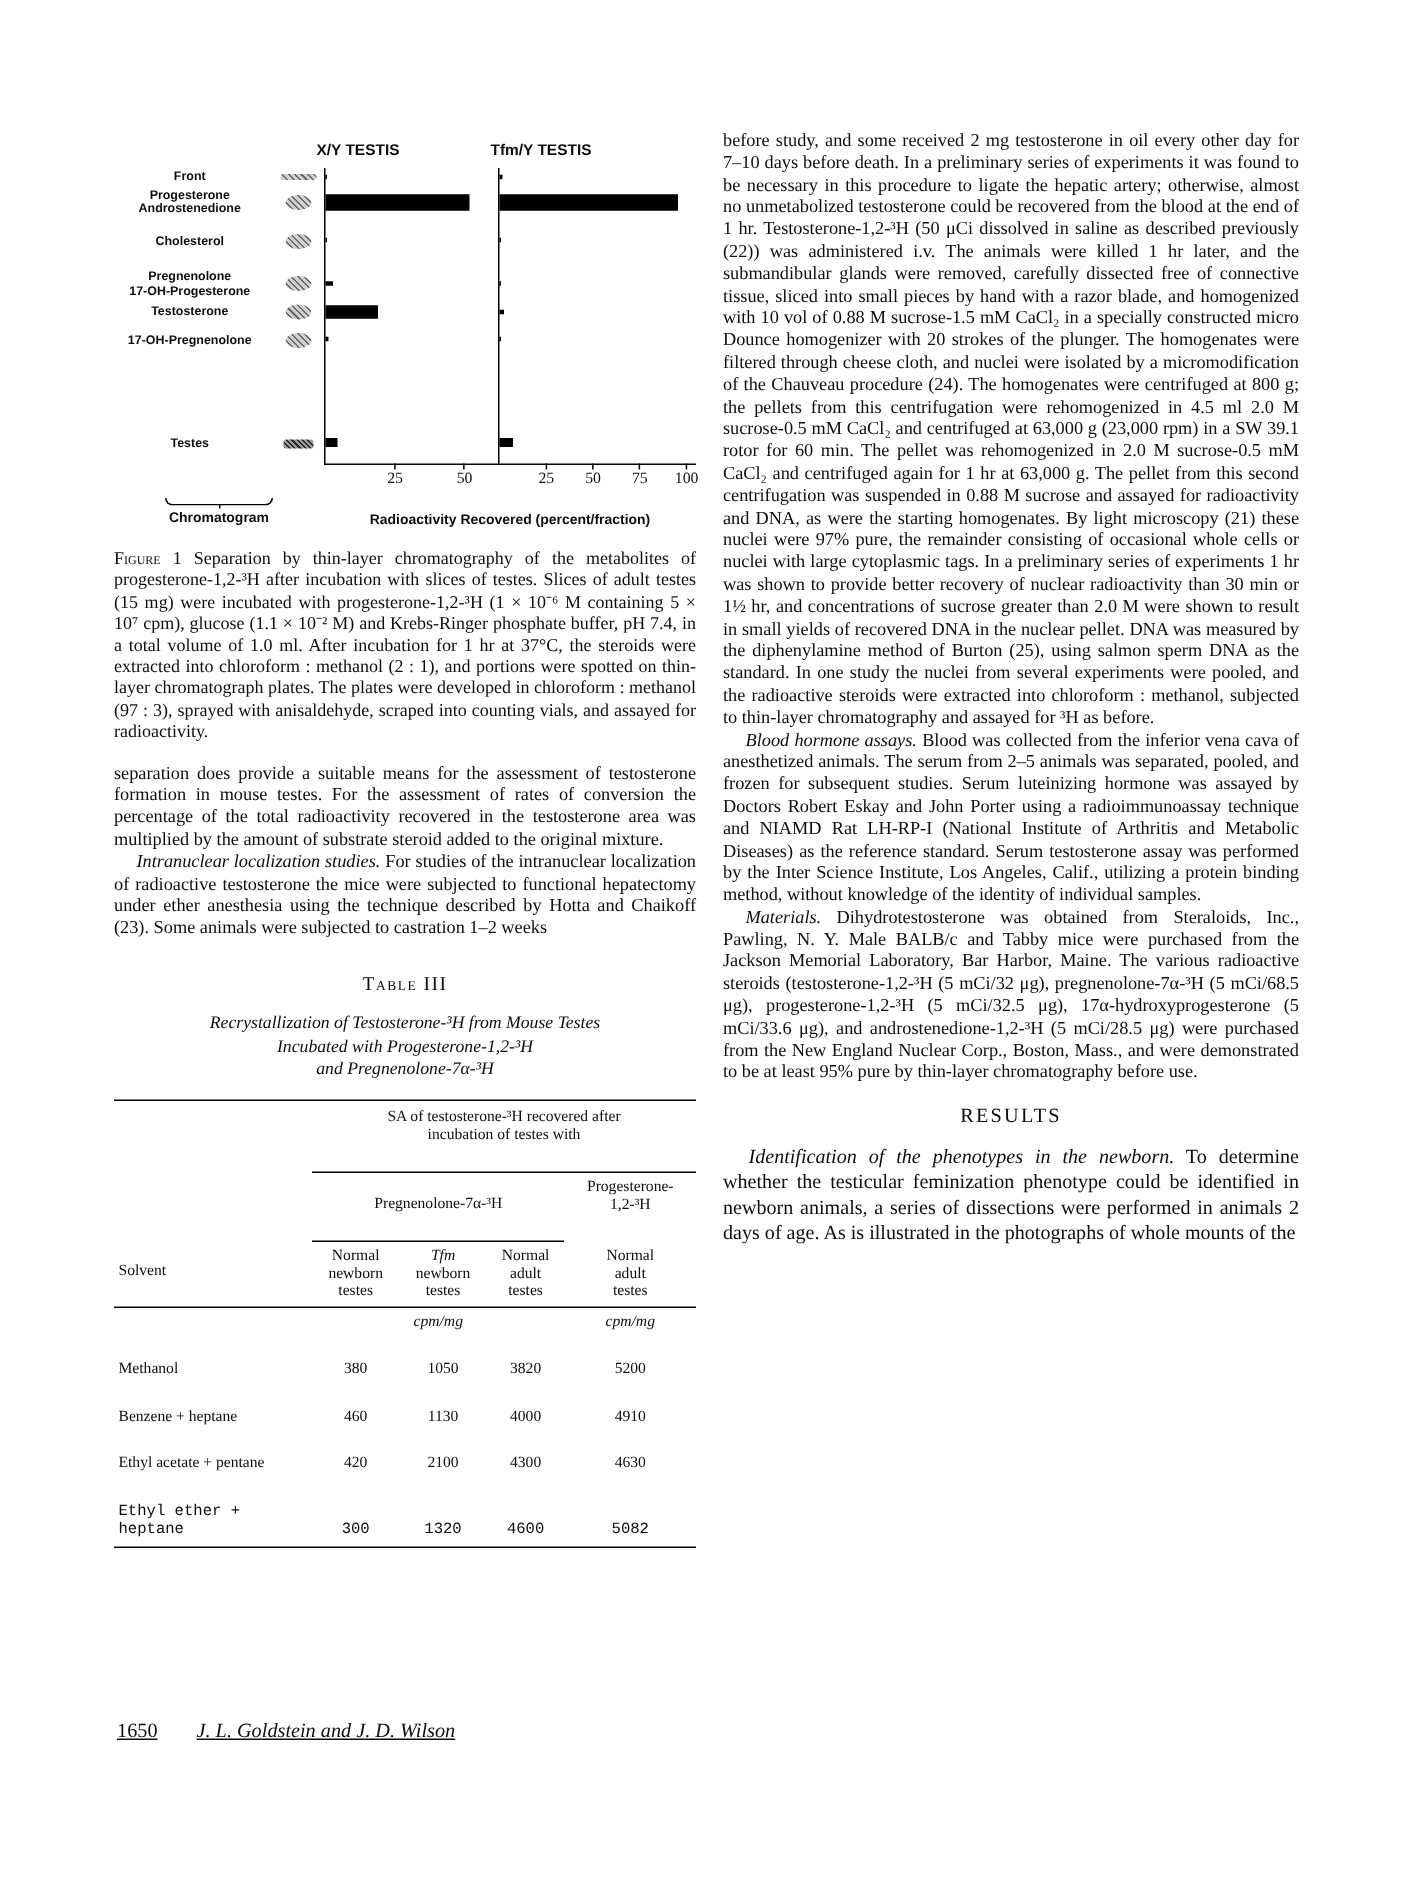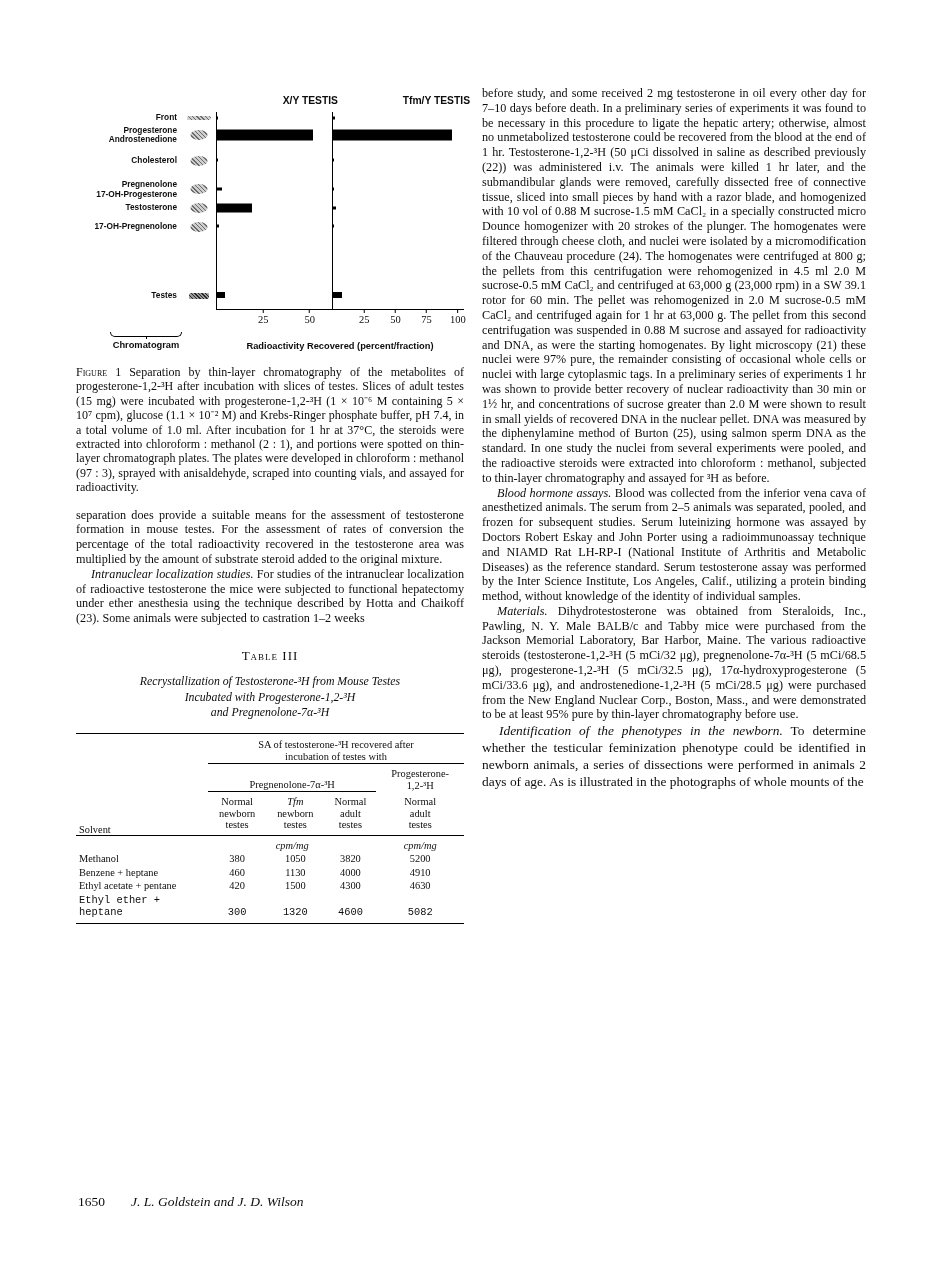--- a/index.html
+++ b/index.html
@@ -16,32 +16,32 @@
   .results-para { font-size:13.4px; line-height:17px; text-align:justify; text-indent:17px; }
   .results-head { text-align:center; font-size:13.5px; letter-spacing:1.5px; margin:14px 0 10px 0; }
   .mt { margin-top:13px; }
 
   
   .figure-block { margin-top:8px; }
   .chart { font-family:"Liberation Sans", sans-serif; position:relative; padding-top:18px; }
   .chart-main { display:flex; height:198px; }
   .row-labels { position:relative; width:106px; }
   .row-label { position:absolute; right:0; transform:translateY(-50%); width:100%;
-               text-align:right; font-size:8.3px; font-weight:bold; line-height:9.5px;
+               text-align:center; font-size:8.3px; font-weight:bold; line-height:9.5px;
                white-space:pre-line; padding-right:5px; }
   .chrom-strip { position:relative; width:34px; }
   .spot { position:absolute; left:50%; transform:translate(-50%,-50%); width:17px; height:10px;
           border-radius:50%; background:repeating-linear-gradient(45deg,#6a6a6a 0 1px,#cfcfcf 1px 3px); }
   .spot-front { width:24px; height:4px; border-radius:2px; }
   .spot-origin { width:20px; height:6px; border-radius:2px;
           background:repeating-linear-gradient(45deg,#2a2a2a 0 1px,#9a9a9a 1px 2.5px); }
   .panel { position:relative; border-left:1.5px solid #000; border-bottom:1.5px solid #000; }
   .panel-1 { width:116px; }
   .panel-2 { width:132px; }
-  .panel-title { position:absolute; top:-17px; left:-6px; right:-6px; text-align:right;
+  .panel-title { position:absolute; top:-17px; left:-6px; right:-6px; text-align:left;
                  font-weight:bold; font-size:10.3px; white-space:nowrap; }
   .bar { position:absolute; left:0; background:#000; transform:translateY(-50%); }
   .tick { position:absolute; top:100%; transform:translateX(-50%); text-align:center; }
   .tickmark { width:1px; height:4px; background:#000; margin:0 auto; }
   .ticklabel { font-family:"Liberation Serif", serif; font-size:10.5px; margin-top:1px; }
   .chart-bottom { display:flex; margin-top:22px; }
   .chrom-caption { width:140px; text-align:center; }
   .brace { width:72px; height:5px; margin:0 auto; border:1px solid #000; border-top:none;
            border-radius:0 0 5px 5px; position:relative; }
   .brace::after { content:''; position:absolute; left:50%; top:100%; width:1px; height:3px; background:#000; }
@@ -52,36 +52,36 @@
   .sc { font-variant:small-caps; }
   .fig-caption .sc { margin-right:8px; }
 
   
   .table-block { margin-top:22px; }
   .table-label { text-align:center; font-variant:small-caps; font-size:13px; letter-spacing:1px; }
   .table-caption { text-align:center; font-style:italic; font-size:11.8px; line-height:15.5px;
                    white-space:pre-line; margin-top:10px; }
   table.rc-table { width:100%; border-collapse:collapse; margin-top:12px; font-size:10.4px;
                    border-top:1px solid #000; }
-  .rc-table td { padding:0 3px; vertical-align:bottom; }
+  .rc-table td { padding:18px 3px; vertical-align:bottom; }
   .rc-table .span-head { text-align:center; white-space:pre-line; line-height:12px; padding-top:5px; }
   .rc-table .bb { border-bottom:1px solid #000; }
   .rc-table .group-head { text-align:center; white-space:pre-line; line-height:12px; padding-top:4px; }
   .rc-table .solvent-head { vertical-align:bottom; text-align:left; width:132px; }
   .rc-table .colheads td { text-align:center; white-space:pre-line; line-height:11.5px;
                            border-bottom:1px solid #000; padding-bottom:4px; padding-top:4px; }
   .rc-table td[rowspan] { border-bottom:1px solid #000; }
   .rc-table .units td { text-align:center; font-style:italic; padding-top:4px; }
   .rc-table .datarow td { text-align:center; padding-top:2.5px; }
   .rc-table .datarow td:first-child { text-align:left; }
   .rc-table .lastrow td { border-bottom:1px solid #000; padding-bottom:5px;font-family:Liberation Mono, monospace; }
   .table-footnote { margin-top:8px; font-size:10.3px; line-height:12.3px; text-align:justify; }
 
   
-  .page-footer { position:absolute; left:78px; top:1194px; font-size:13.5px; }
+  .page-footer { position:absolute; left:78px; top:1146px; font-size:13.5px;text-decoration:underline; }
   .page-footer .pno { margin-right:26px; }
   .page-footer .authors { font-style:italic; }
 </style>
 </head>
 <body>
 
 <div class="page">
   <div class="cols">
 
     <div class="col">
@@ -219,21 +219,21 @@
           <tr class="datarow">
             <td>Benzene + heptane</td>
             <td>460</td>
             <td>1130</td>
             <td>4000</td>
             <td>4910</td>
           </tr>
           <tr class="datarow">
             <td>Ethyl acetate + pentane</td>
             <td>420</td>
-            <td>1500</td>
+            <td>2100</td>
             <td>4300</td>
             <td>4630</td>
           </tr>
           <tr class="datarow lastrow">
             <td>Ethyl ether + heptane</td>
             <td>300</td>
             <td>1320</td>
             <td>4600</td>
             <td>5082</td>
           </tr>
@@ -243,20 +243,21 @@
       </div>
     </div>
 
     <div class="col">
       <p class="body">before study, and some received 2 mg testosterone in oil every other day for 7–10 days before death. In a preliminary series of experiments it was found to be necessary in this procedure to ligate the hepatic artery; otherwise, almost no unmetabolized testosterone could be recovered from the blood at the end of 1 hr. Testosterone-1,2-³H (50 μCi dissolved in saline as described previously (22)) was administered i.v. The animals were killed 1 hr later, and the submandibular glands were removed, carefully dissected free of connective tissue, sliced into small pieces by hand with a razor blade, and homogenized with 10 vol of 0.88 M sucrose-1.5 mM CaCl₂ in a specially constructed micro Dounce homogenizer with 20 strokes of the plunger. The homogenates were filtered through cheese cloth, and nuclei were isolated by a micromodification of the Chauveau procedure (24). The homogenates were centrifuged at 800 g; the pellets from this centrifugation were rehomogenized in 4.5 ml 2.0 M sucrose-0.5 mM CaCl₂ and centrifuged at 63,000 g (23,000 rpm) in a SW 39.1 rotor for 60 min. The pellet was rehomogenized in 2.0 M sucrose-0.5 mM CaCl₂ and centrifuged again for 1 hr at 63,000 g. The pellet from this second centrifugation was suspended in 0.88 M sucrose and assayed for radioactivity and DNA, as were the starting homogenates. By light microscopy (21) these nuclei were 97% pure, the remainder consisting of occasional whole cells or nuclei with large cytoplasmic tags. In a preliminary series of experiments 1 hr was shown to provide better recovery of nuclear radioactivity than 30 min or 1½ hr, and concentrations of sucrose greater than 2.0 M were shown to result in small yields of recovered DNA in the nuclear pellet. DNA was measured by the diphenylamine method of Burton (25), using salmon sperm DNA as the standard. In one study the nuclei from several experiments were pooled, and the radioactive steroids were extracted into chloroform : methanol, subjected to thin-layer chromatography and assayed for ³H as before.</p>
 
       <p class="body indent"><span class="ital">Blood hormone assays.</span><span> Blood was collected from the inferior vena cava of anesthetized animals. The serum from 2–5 animals was separated, pooled, and frozen for subsequent studies. Serum luteinizing hormone was assayed by Doctors Robert Eskay and John Porter using a radioimmunoassay technique and NIAMD Rat LH-RP-I (National Institute of Arthritis and Metabolic Diseases) as the reference standard. Serum testosterone assay was performed by the Inter Science Institute, Los Angeles, Calif., utilizing a protein binding method, without knowledge of the identity of individual samples.</span></p>
 
       <p class="body indent"><span class="ital">Materials.</span><span> Dihydrotestosterone was obtained from Steraloids, Inc., Pawling, N. Y. Male BALB/c and Tabby mice were purchased from the Jackson Memorial Laboratory, Bar Harbor, Maine. The various radioactive steroids (testosterone-1,2-³H (5 mCi/32 μg), pregnenolone-7α-³H (5 mCi/68.5 μg), progesterone-1,2-³H (5 mCi/32.5 μg), 17α-hydroxyprogesterone (5 mCi/33.6 μg), and androstenedione-1,2-³H (5 mCi/28.5 μg) were purchased from the New England Nuclear Corp., Boston, Mass., and were demonstrated to be at least 95% pure by thin-layer chromatography before use.</span></p>
 
+      <div class="results-head">RESULTS</div>
 
       <p class="results-para"><span class="ital">Identification of the phenotypes in the newborn.</span><span> To determine whether the testicular feminization phenotype could be identified in newborn animals, a series of dissections were performed in animals 2 days of age. As is illustrated in the photographs of whole mounts of the</span></p>
     </div>
   </div>
 
   <div class="page-footer">
     <span class="pno">1650</span><span class="authors">J. L. Goldstein and J. D. Wilson</span>
   </div>
 </div>
 

